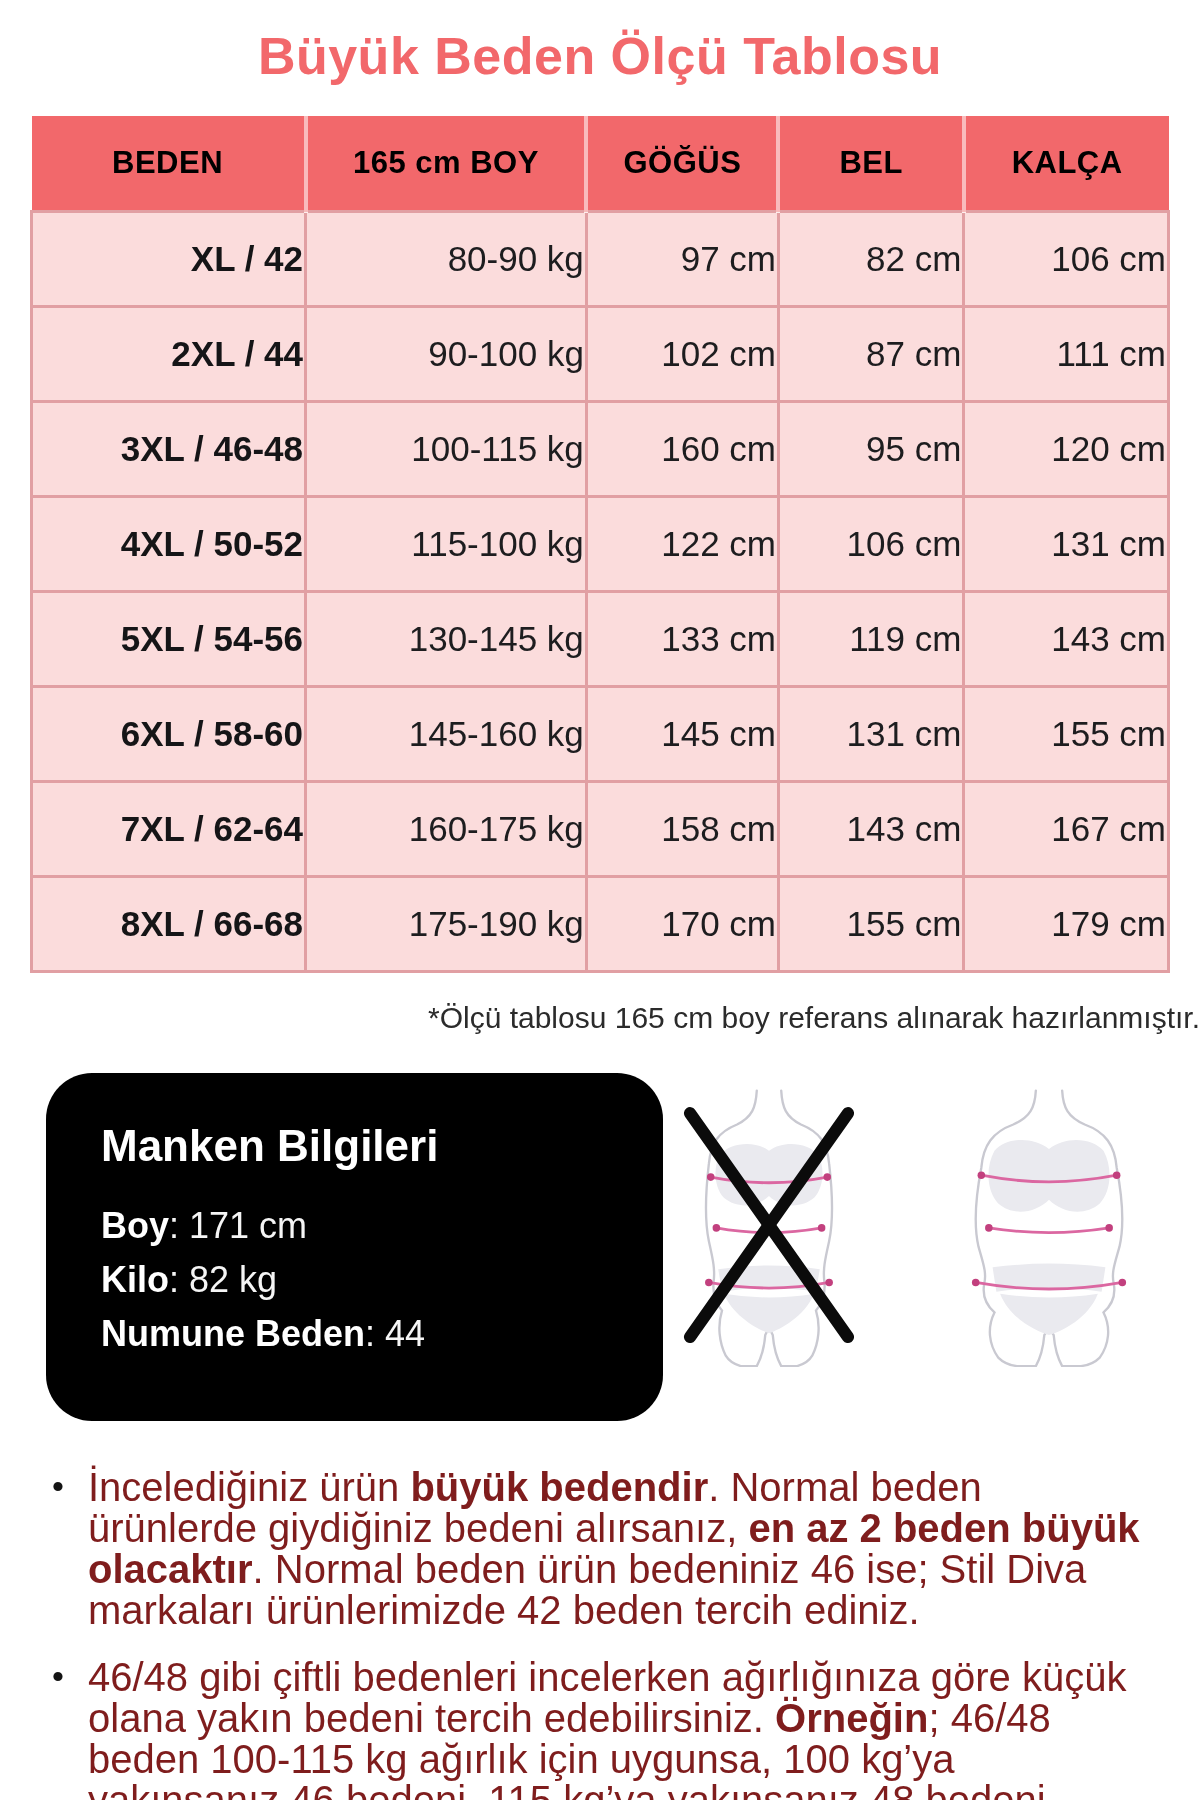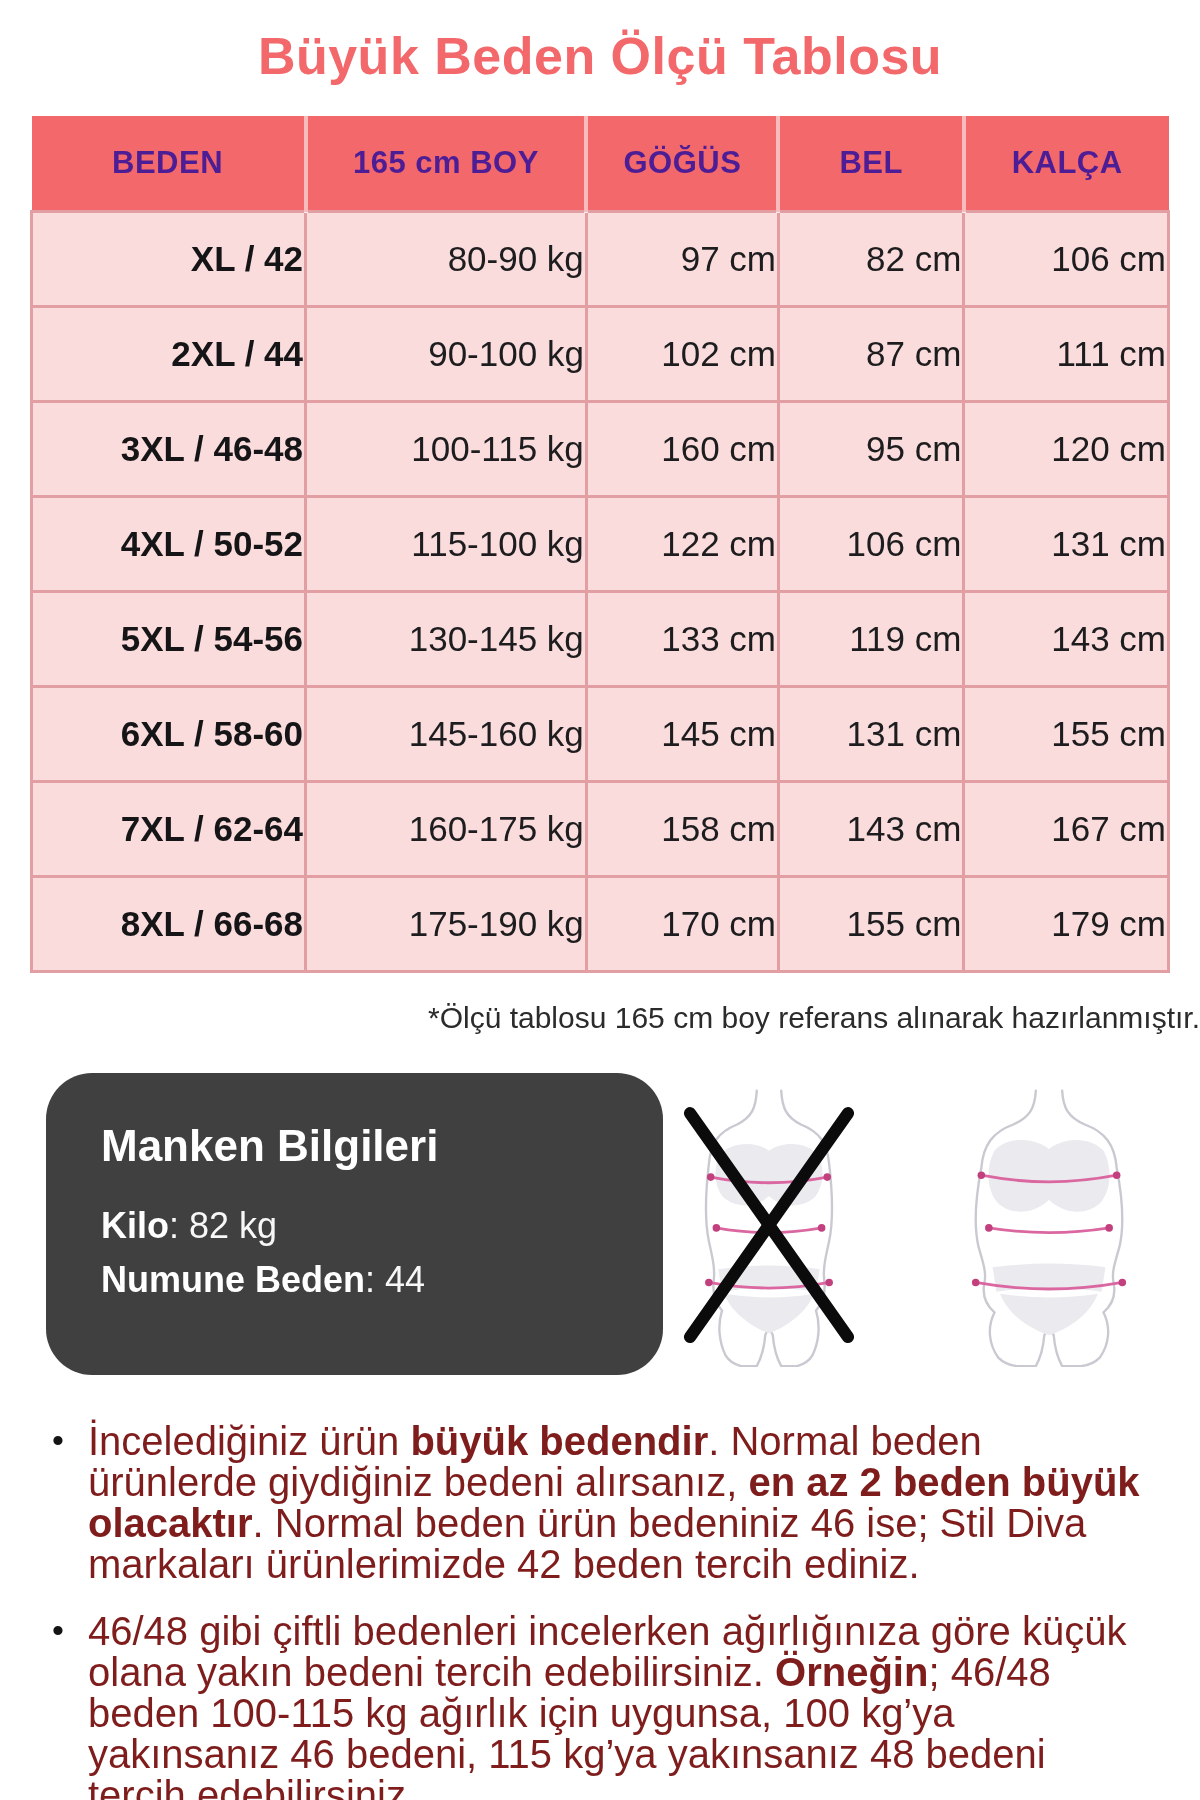--- a/index.html
+++ b/index.html
@@ -20,21 +20,21 @@
     color:#F2686B;
   }
   .size-table {
     width:1140px;
     margin:30px auto 0 auto;
     border-collapse:collapse;
     table-layout:fixed;
   }
   .size-table th {
     background:#F2686B;
-    color:#4c1d95;
+    color:#000000;
     font-size:31px;
     font-weight:700;
     height:92px;
     text-align:center;
     border-left:4px solid rgba(255,255,255,0.55);
     letter-spacing:0.5px;
   }
   .size-table th:first-child { border-left:none; }
   .size-table td {
     background:#FBDCDC;
@@ -54,21 +54,21 @@
   }
   .model-section {
     display:flex;
     align-items:flex-start;
     margin:38px 45px 0 46px;
   }
   .model-card {
     box-sizing:border-box;
     width:636px;
     min-height:302px;
-    background:#404040;
+    background:#000000;
     border-radius:46px;
     padding:48px 40px 60px 55px;
     color:#ffffff;
   }
   .model-card h2 {
     margin:0 0 28px 0;
     font-size:44px;
     font-weight:700;
   }
   .model-line {
@@ -197,20 +197,21 @@
       </tr>
     </tbody>
   </table>
 
   <p class="footnote">*Ölçü tablosu 165 cm boy referans alınarak hazırlanmıştır.</p>
 
   <div class="model-section">
 
     <div class="model-card">
       <h2>Manken Bilgileri</h2>
+      <div class="model-line"><span class="lbl">Boy</span><span>: </span><span>171 cm</span></div>
       <div class="model-line"><span class="lbl">Kilo</span><span>: </span><span>82 kg</span></div>
       <div class="model-line"><span class="lbl">Numune Beden</span><span>: </span><span>44</span></div>
     </div>
 
     <div class="figures">
 
       <svg viewBox="0 0 220 300">
         <path class="body-fill" d="M97,6 C96,24 92,34 76,42 C56,50 48,62 46,84 C43,110 41,142 46,166 C50,184 53,196 51,210 C50,222 53,232 60,240 C55,256 57,274 64,288 C67,293 72,297 80,299 L97,299 C102,290 105,278 106,266 L110,258 L114,266 C115,278 118,290 123,299 L140,299 C148,297 153,293 156,288 C163,274 165,256 160,240 C167,232 170,222 169,210 C167,196 170,184 174,166 C179,142 177,110 174,84 C172,62 164,50 144,42 C128,34 124,24 123,6 Z"></path>
         <path class="body-outline" d="M97,6 C96,24 92,34 76,42 C56,50 48,62 46,84 C43,110 41,142 46,166 C50,184 53,196 51,210 C50,222 53,232 60,240 C55,256 57,274 64,288 C67,293 72,297 80,299 L97,299 C102,290 105,278 106,266 L110,258"></path>
         <path class="body-outline" d="M123,6 C124,24 128,34 144,42 C164,50 172,62 174,84 C177,110 179,142 174,166 C170,184 167,196 169,210 C170,222 167,232 160,240 C165,256 163,274 156,288 C153,293 148,297 140,299 L123,299 C118,290 115,278 114,266 L110,258"></path>

